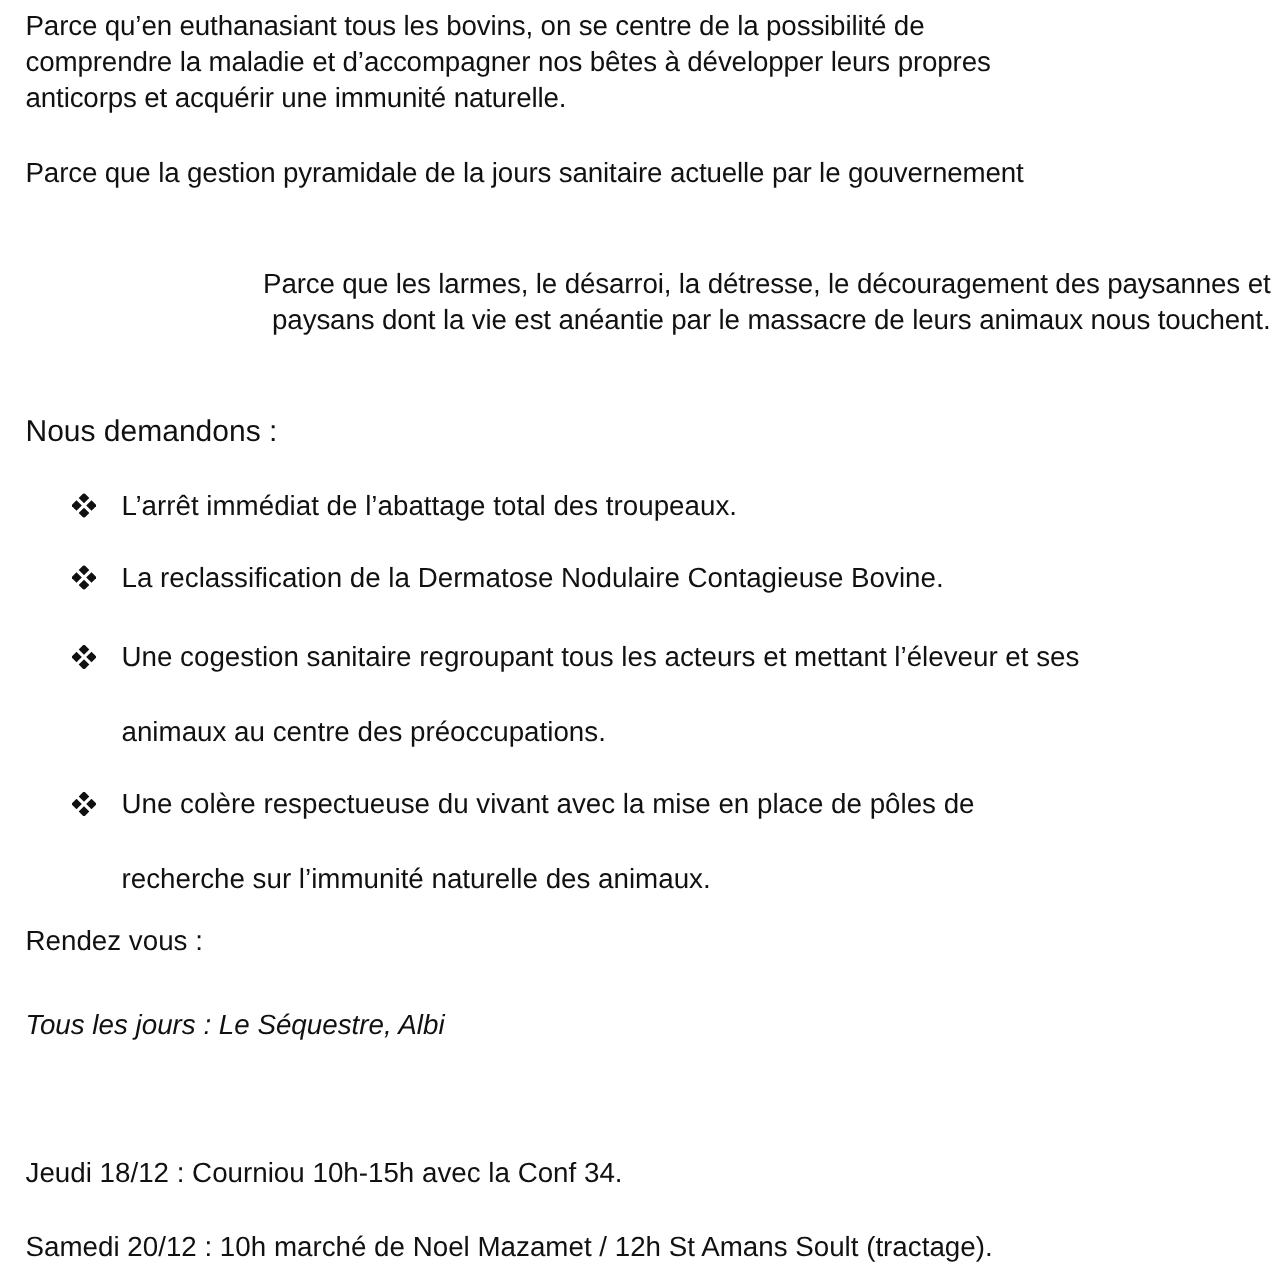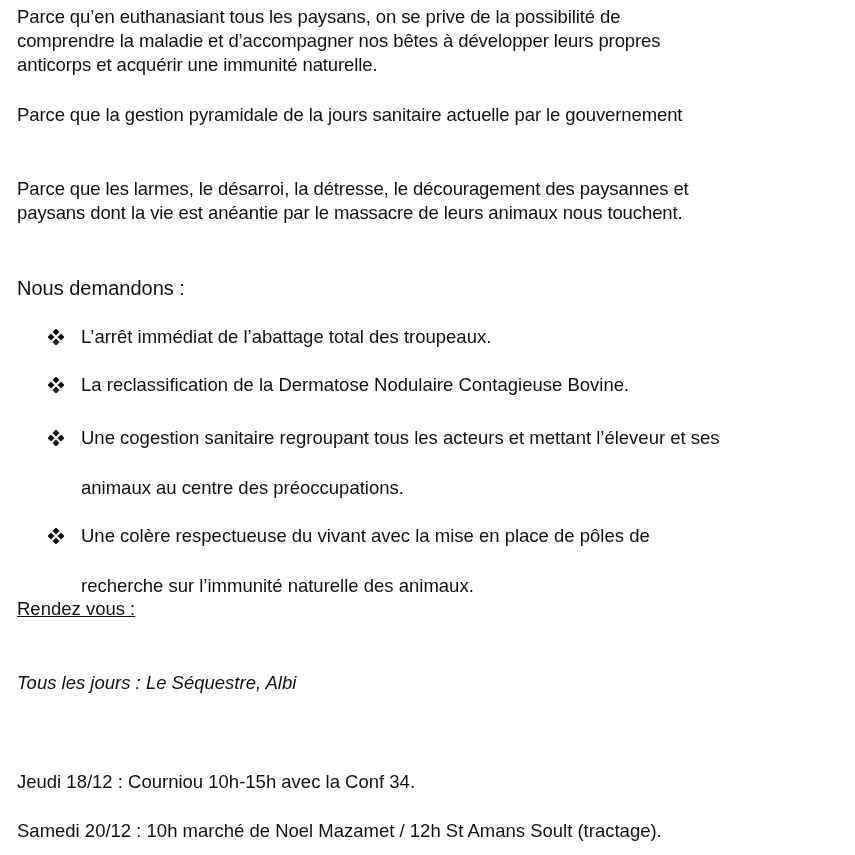--- a/index.html
+++ b/index.html
@@ -61,30 +61,30 @@
       font-size: 18.5px;
       white-space: nowrap;
     }
   </style>
 </head>
 <body>
 
 <div class="page">
 
   <div class="para" style="top:5px;">
-    <div>Parce qu’en euthanasiant tous les paysans, on se prive de la possibilité de</div>
+    <div>Parce qu’en euthanasiant tous les bovins, on se centre de la possibilité de</div>
     <div>comprendre la maladie et d’accompagner nos bêtes à développer leurs propres</div>
     <div>anticorps et acquérir une immunité naturelle.</div>
   </div>
 
   <div class="para" style="top:103px;">
     <div>Parce que la gestion pyramidale de la jours sanitaire actuelle par le gouvernement</div>
   </div>
 
-  <div class="para" style="top:177px;">
+  <div class="para" style="top:177px;text-align:right;">
     <div>Parce que les larmes, le désarroi, la détresse, le découragement des paysannes et</div>
     <div>paysans dont la vie est anéantie par le massacre de leurs animaux nous touchent.</div>
   </div>
 
   <div class="heading" style="top:277px;">Nous demandons :</div>
 
   <div class="bullet" style="top:312px;">
     <svg class="icon" viewBox="0 0 16 16">
       <rect x="5.5" y="0.5" width="5" height="5" transform="rotate(45 8 3)" fill="#111"></rect>
       <rect x="5.5" y="10.5" width="5" height="5" transform="rotate(45 8 13)" fill="#111"></rect>
@@ -119,18 +119,18 @@
     <svg class="icon" viewBox="0 0 16 16">
       <rect x="5.5" y="0.5" width="5" height="5" transform="rotate(45 8 3)" fill="#111"></rect>
       <rect x="5.5" y="10.5" width="5" height="5" transform="rotate(45 8 13)" fill="#111"></rect>
       <rect x="0.5" y="5.5" width="5" height="5" transform="rotate(45 3 8)" fill="#111"></rect>
       <rect x="10.5" y="5.5" width="5" height="5" transform="rotate(45 13 8)" fill="#111"></rect>
     </svg>
     <div class="text" style="top:0;">Une colère respectueuse du vivant avec la mise en place de pôles de</div>
     <div class="text" style="top:50px;">recherche sur l’immunité naturelle des animaux.</div>
   </div>
 
-  <div class="line" style="top:598px;text-decoration:underline;">Rendez vous :</div>
+  <div class="line" style="top:616px;">Rendez vous :</div>
   <div class="line" style="top:672px;font-style:italic;">Tous les jours : Le Séquestre, Albi</div>
   <div class="line" style="top:771px;">Jeudi 18/12 : Courniou 10h-15h avec la Conf 34.</div>
   <div class="line" style="top:820px;">Samedi 20/12 : 10h marché de Noel Mazamet / 12h St Amans Soult (tractage).</div>
 
 </div>
 
 </body></html>

